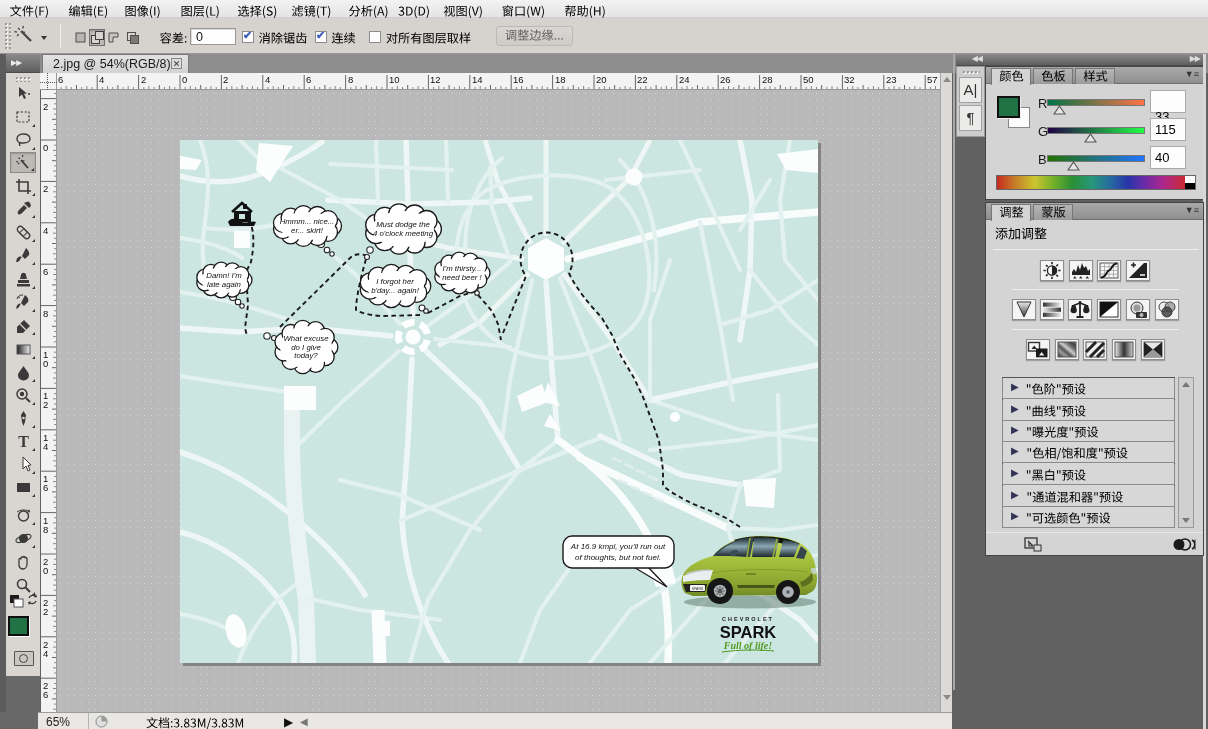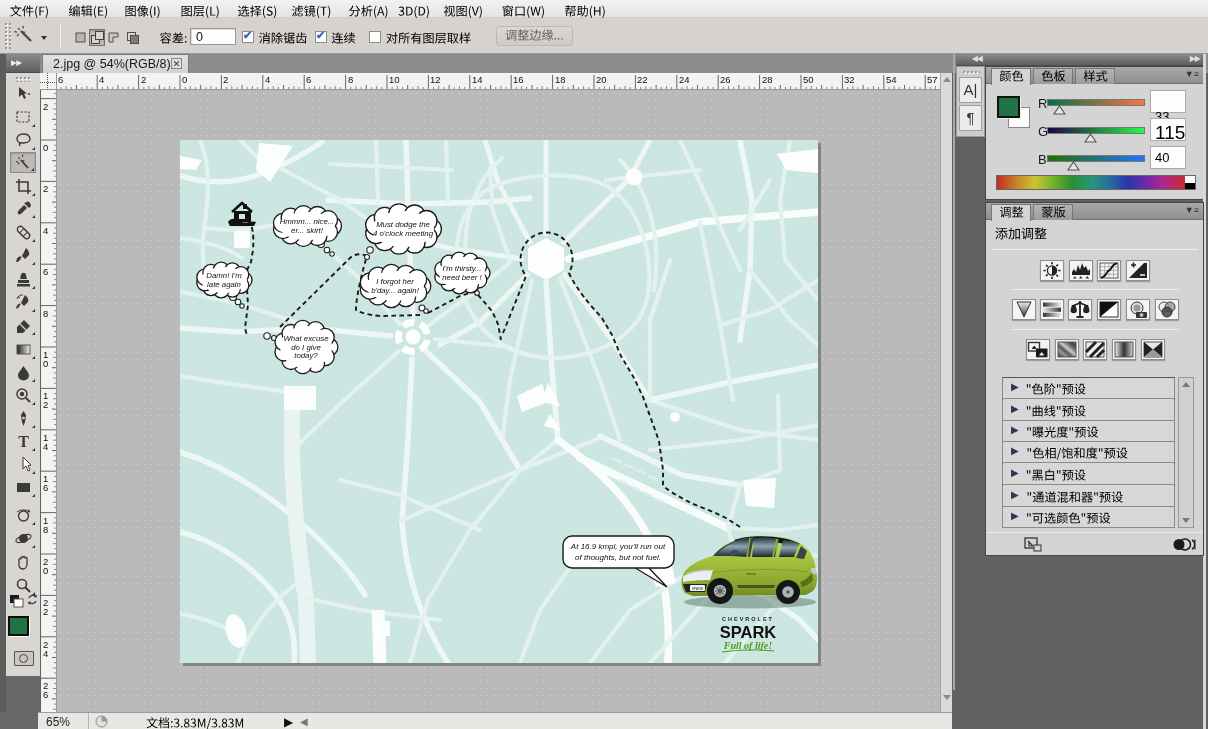--- a/index.html
+++ b/index.html
@@ -785,21 +785,21 @@
     <span style="position:absolute;left:415px;top:1px;font-size:9.5px;color:#111">14</span>
     <span style="position:absolute;left:456px;top:1px;font-size:9.5px;color:#111">16</span>
     <span style="position:absolute;left:498px;top:1px;font-size:9.5px;color:#111">18</span>
     <span style="position:absolute;left:539px;top:1px;font-size:9.5px;color:#111">20</span>
     <span style="position:absolute;left:580px;top:1px;font-size:9.5px;color:#111">22</span>
     <span style="position:absolute;left:622px;top:1px;font-size:9.5px;color:#111">24</span>
     <span style="position:absolute;left:663px;top:1px;font-size:9.5px;color:#111">26</span>
     <span style="position:absolute;left:705px;top:1px;font-size:9.5px;color:#111">28</span>
     <span style="position:absolute;left:746px;top:1px;font-size:9.5px;color:#111">50</span>
     <span style="position:absolute;left:787px;top:1px;font-size:9.5px;color:#111">32</span>
-    <span style="position:absolute;left:829px;top:1px;font-size:9.5px;color:#111">54</span>
+    <span style="position:absolute;left:829px;top:1px;font-size:9.5px;color:#111">23</span>
     <span style="position:absolute;left:870px;top:1px;font-size:9.5px;color:#111">57</span>
   </div>
 <div class="ruler" style="left:41px;top:90px;width:16px;height:622px;border-right:1px solid #999;overflow:hidden">
     <svg class="abs" style="left:0;top:0" width="16" height="626" viewBox="0 0 16 626">
       <line x1="13" y1="3.4" x2="16" y2="3.4" stroke="#888"></line>
       <line x1="0" y1="8.6" x2="16" y2="8.6" stroke="#666"></line>
       <line x1="13" y1="13.8" x2="16" y2="13.8" stroke="#888"></line>
       <line x1="12" y1="19.0" x2="16" y2="19.0" stroke="#888"></line>
       <line x1="13" y1="24.1" x2="16" y2="24.1" stroke="#888"></line>
       <line x1="11" y1="29.3" x2="16" y2="29.3" stroke="#666"></line>
@@ -1156,21 +1156,21 @@
 <div class="abs" style="left:1150px;top:90px;width:36px;height:23px;background:#fdfdfd;border:1px solid #aaa">
     <span style="position:absolute;left:4px;top:18px;font-size:13px">33</span>
   </div>
 
 <span class="abs" style="left:1038px;top:124px;font-size:13px;color:#1a1a1a">G</span>
 <div class="abs" style="left:1047px;top:127px;width:98px;height:7px;background:linear-gradient(to right,rgb(33,0,70),rgb(33,255,70));border:1px solid #777"></div>
 <svg class="abs" style="left:1084px;top:133px" width="13" height="10" viewBox="0 0 13 10">
     <path d="M6.5,1 L12,9 L1,9 Z" fill="#e6e6e6" stroke="#555" stroke-width="1.2"></path>
   </svg>
 <div class="abs" style="left:1150px;top:118px;width:36px;height:23px;background:#fdfdfd;border:1px solid #aaa">
-    <span style="position:absolute;left:4px;top:3px;font-size:19px">115</span>
+    <span style="position:absolute;left:4px;top:3px;font-size:13px">115</span>
   </div>
 
 <span class="abs" style="left:1038px;top:152px;font-size:13px;color:#1a1a1a">B</span>
 <div class="abs" style="left:1047px;top:155px;width:98px;height:7px;background:linear-gradient(to right,rgb(33,115,0),rgb(33,115,255));border:1px solid #777"></div>
 <svg class="abs" style="left:1067px;top:161px" width="13" height="10" viewBox="0 0 13 10">
     <path d="M6.5,1 L12,9 L1,9 Z" fill="#e6e6e6" stroke="#555" stroke-width="1.2"></path>
   </svg>
 <div class="abs" style="left:1150px;top:146px;width:36px;height:23px;background:#fdfdfd;border:1px solid #aaa">
     <span style="position:absolute;left:4px;top:3px;font-size:13px">40</span>
   </div>

